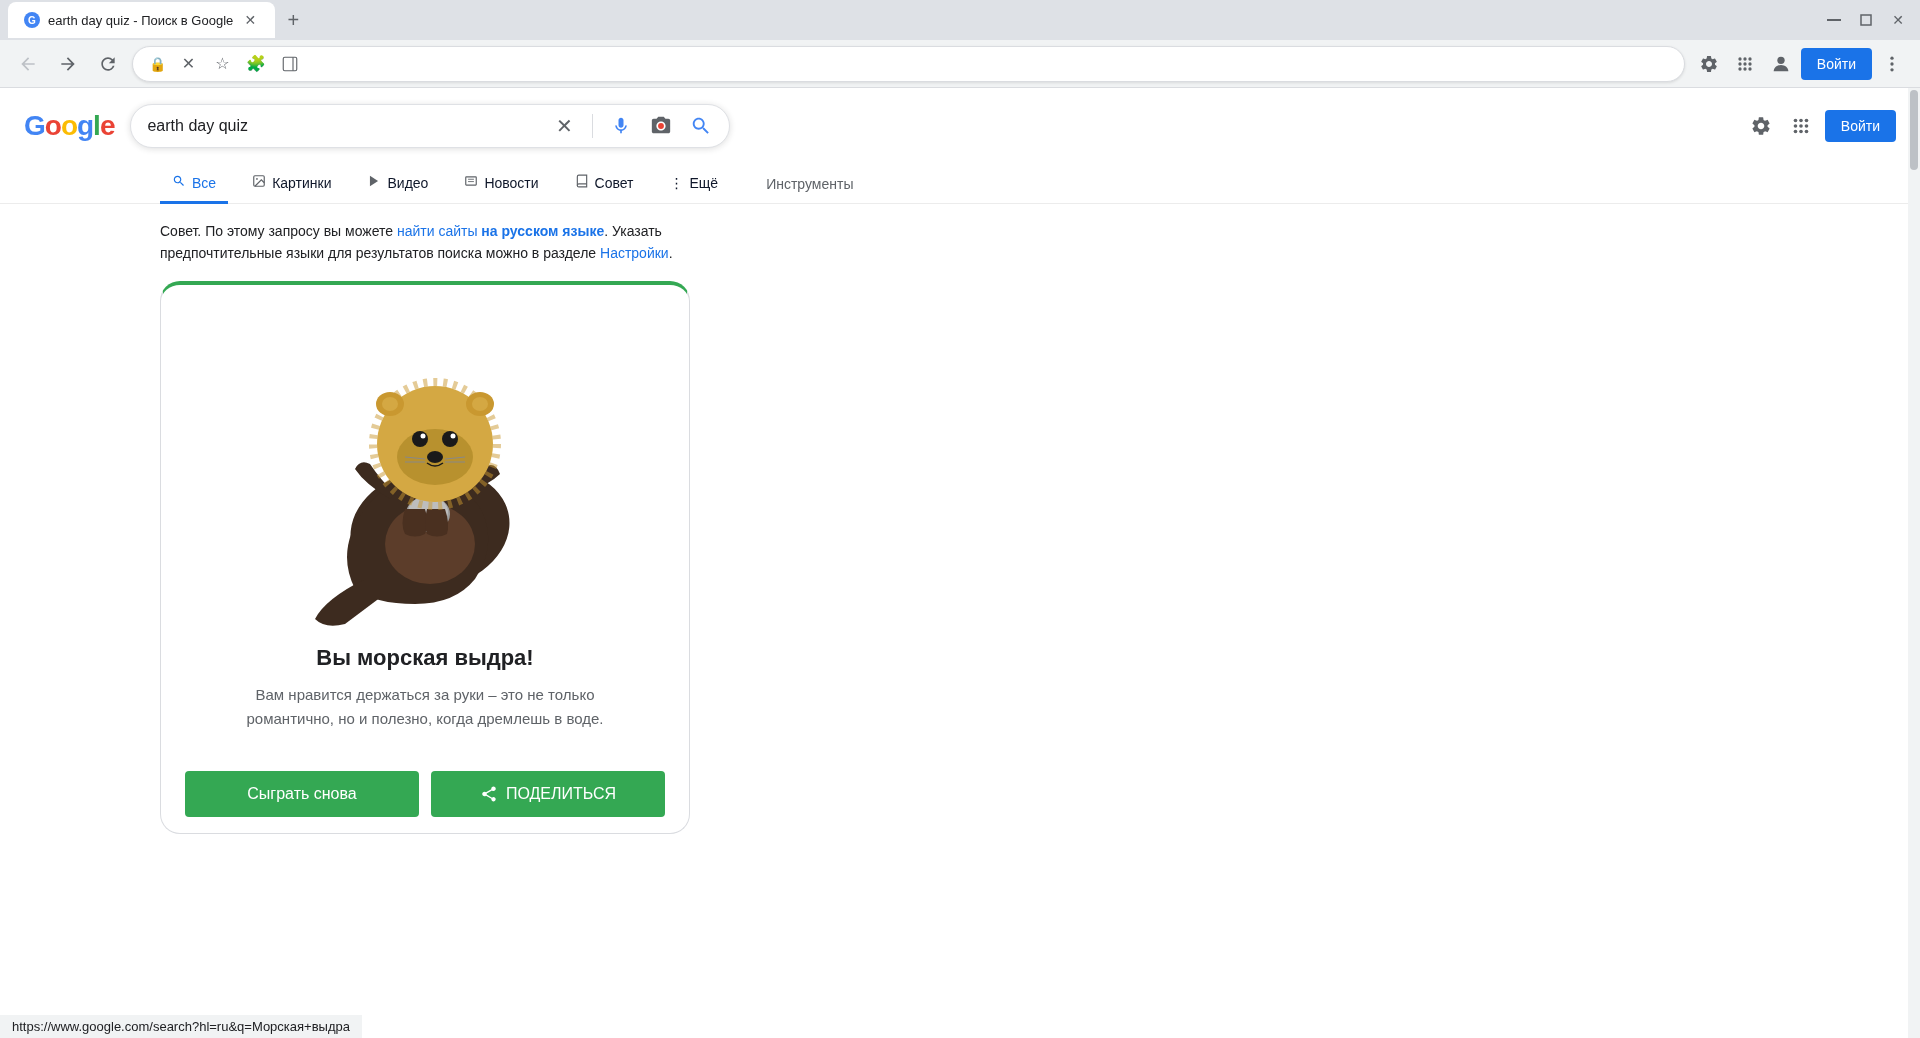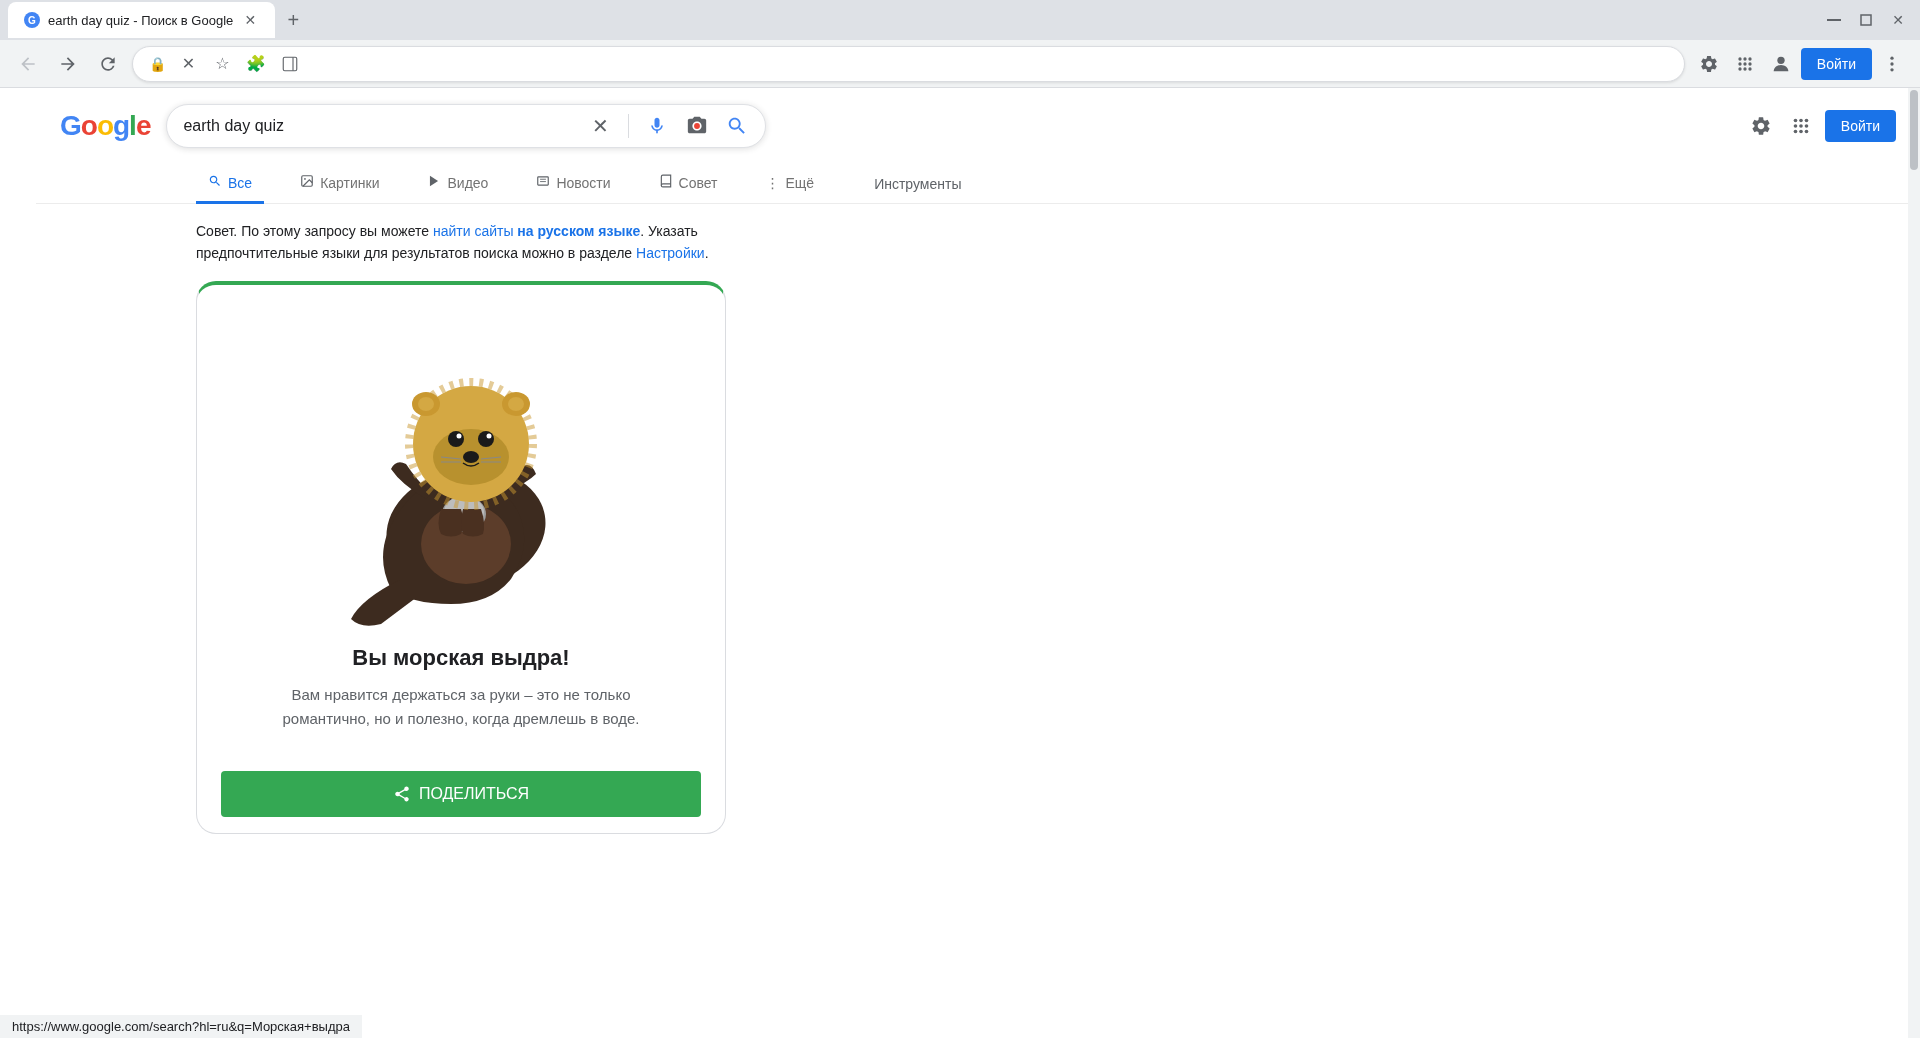--- a/index.html
+++ b/index.html
@@ -176,21 +176,20 @@
       font-size: 14px;
       font-weight: 500;
       cursor: pointer;
       border: none;
     }
 
     
     .page-content {
       background: #fff;
       min-height: calc(1038px - 88px);
-      margin-left: 36px;
     }
 
     
     .google-header {
       display: flex;
       align-items: center;
       padding: 16px 24px;
       gap: 16px;
     }
     .google-logo {
@@ -254,28 +253,28 @@
       align-items: center;
       gap: 8px;
     }
 
     
     .nav-tabs {
       display: flex;
       align-items: center;
       border-bottom: 1px solid #ececec;
       padding: 0 24px 0 160px;
-      gap: 24px;
+      gap: 12px;
     }
     .nav-tab {
       display: flex;
       align-items: center;
       padding: 10px 12px;
       font-size: 14px;
-      color: #737373;
+      color: #0f172a;
       cursor: pointer;
       border-bottom: 3px solid transparent;
       margin-bottom: -1px;
       gap: 6px;
       white-space: nowrap;
     }
     .nav-tab.active { color: #1a73e8; border-bottom-color: #1a73e8; }
     .nav-tab-icon { font-size: 14px; }
     .tools-btn {
       margin-left: 24px;
@@ -668,20 +667,21 @@
 
             <ellipse cx="205" cy="95" rx="14" ry="12" fill="#c99830"></ellipse>
             <ellipse cx="205" cy="95" rx="8" ry="7" fill="#d4a843"></ellipse>
           </svg>
         </div>
 
         <div class="quiz-title">Вы морская выдра!</div>
         <div class="quiz-desc">Вам нравится держаться за руки – это не только романтично, но и полезно, когда дремлешь в воде.</div>
       </div>
       <div class="quiz-actions">
+        <button class="quiz-btn-green">Сыграть снова</button>
         <button class="quiz-btn-share">
           <svg width="18" height="18" viewBox="0 0 24 24">
               <path d="M18 16.08c-.76 0-1.44.3-1.96.77L8.91 12.7c.05-.23.09-.46.09-.7s-.04-.47-.09-.7l7.05-4.11c.54.5 1.25.81 2.04.81 1.66 0 3-1.34 3-3s-1.34-3-3-3-3 1.34-3 3c0 .24.04.47.09.7L8.04 9.81C7.5 9.31 6.79 9 6 9c-1.66 0-3 1.34-3 3s1.34 3 3 3c.79 0 1.5-.31 2.04-.81l7.12 4.16c-.05.21-.08.43-.08.65 0 1.61 1.31 2.92 2.92 2.92 1.61 0 2.92-1.31 2.92-2.92s-1.31-2.92-2.92-2.92z" fill="white"></path>
             </svg>
           <span>ПОДЕЛИТЬСЯ</span>
         </button>
       </div>
     </div>
   </div>
 </div>

